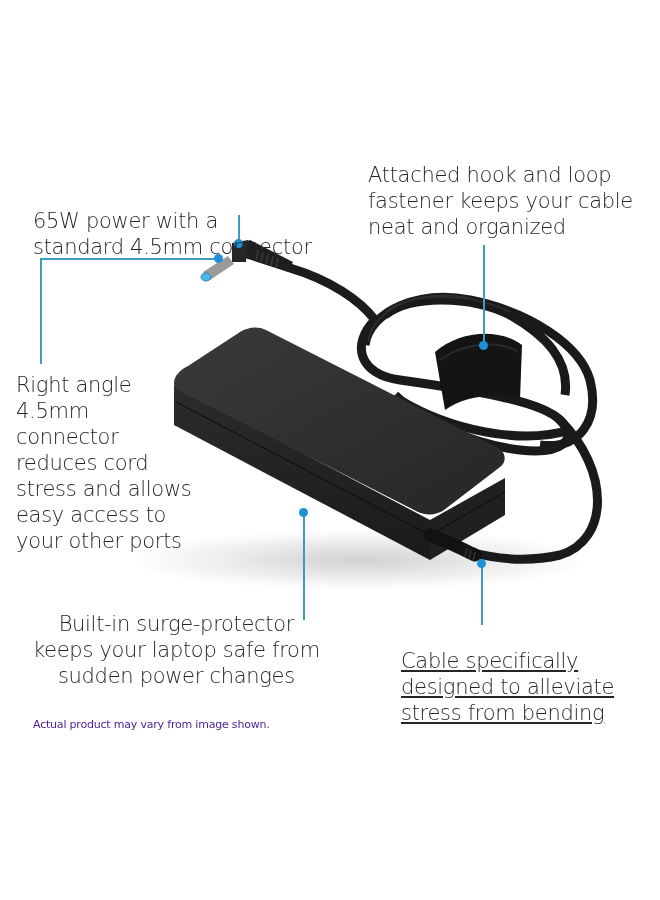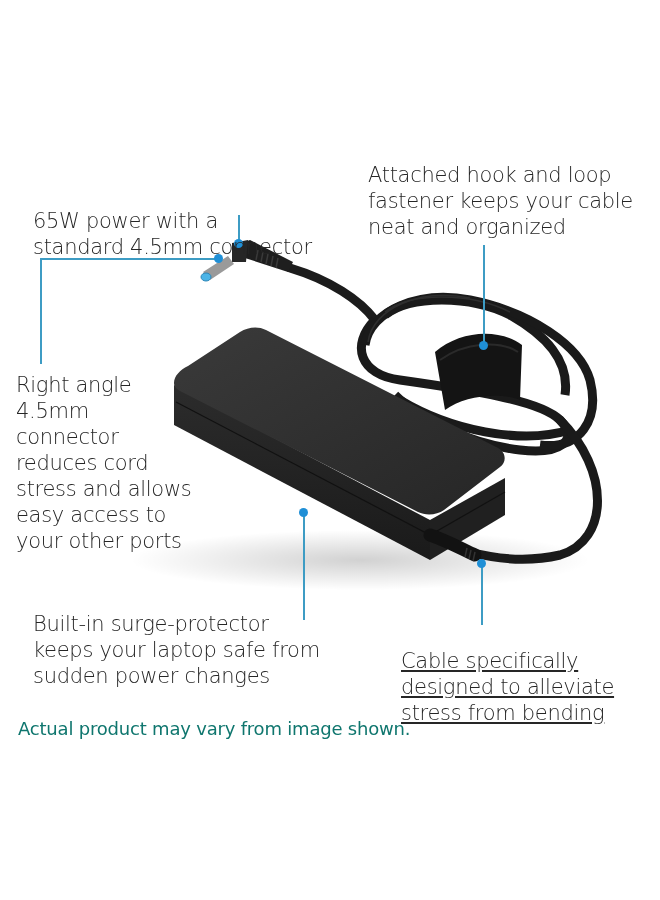--- a/index.html
+++ b/index.html
@@ -1,20 +1,20 @@
 <!DOCTYPE html>
 <html><head>
 <meta charset="utf-8">
 <style>
   html, body { margin: 0; padding: 0; background: #ffffff; }
   body { width: 660px; height: 900px; position: relative; overflow: hidden;
          font-family: "DejaVu Sans", "Liberation Sans", sans-serif; color: #2a2a2a; }
   .callout { position: absolute; font-size: 21px; line-height: 26px; font-weight: 300;
              letter-spacing: -0.3px; color: #262626; white-space: pre-line; }
-  .disclaimer { position: absolute; font-size: 18px; color: #0f766e; left: 18px; top: 718px; letter-spacing: -0.2px; }
+  .disclaimer { position: absolute; font-size: 11px; color: #4c1d95; left: 33px; top: 718px; letter-spacing: -0.2px; }
   .line { position: absolute; background: #3d9cc4; }
   .dot { position: absolute; width: 9px; height: 9px; border-radius: 50%; background: #1f8fd6; }
   svg.product { position: absolute; left: 0; top: 0; }
 </style>
 </head>
 <body>
 
 <svg class="product" width="660" height="900" viewBox="0 0 660 900">
   <defs>
     <linearGradient id="topFace" x1="0" y1="0" x2="1" y2="1">
@@ -97,20 +97,20 @@
 <div class="callout" style="left:368px; top:162px;">Attached hook and loop
 fastener keeps your cable
 neat and organized</div>
 <div class="callout" style="left:16px; top:372px;">Right angle
 4.5mm
 connector
 reduces cord
 stress and allows
 easy access to
 your other ports</div>
-<div class="callout" style="left:33px; top:611px;">Built-in surge-protector
+<div class="callout" style="left:33px; top:611px;text-align:center;">Built-in surge-protector
 keeps your laptop safe from
 sudden power changes</div>
 <div class="callout" style="left:401px; top:648px;text-decoration:underline;">Cable specifically
 designed to alleviate
 stress from bending</div>
 
 <div class="disclaimer">Actual product may vary from image shown.</div>
 
 </body></html>

